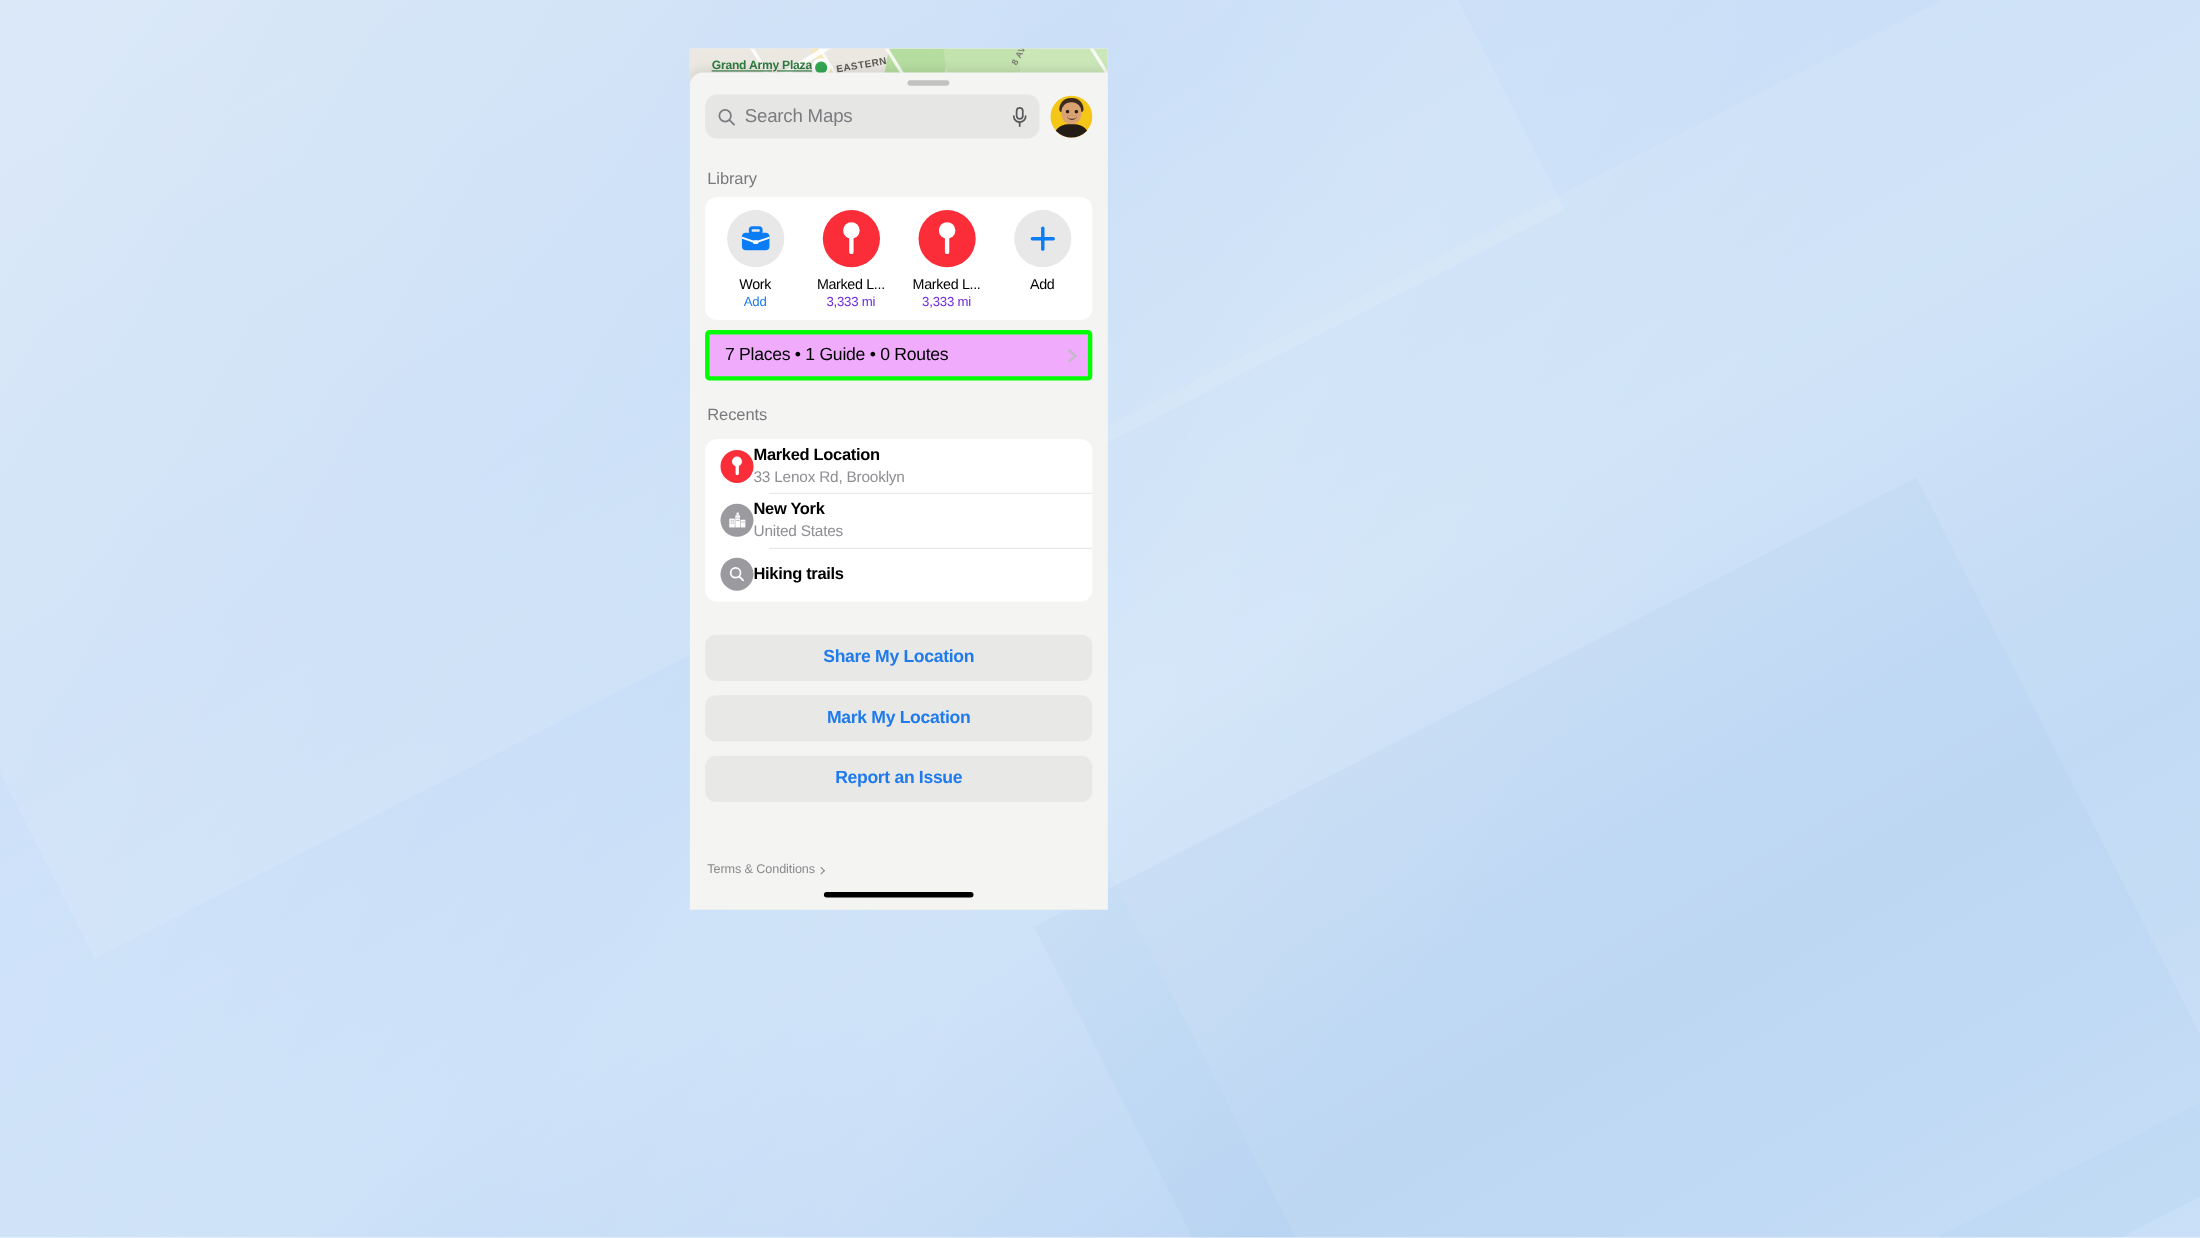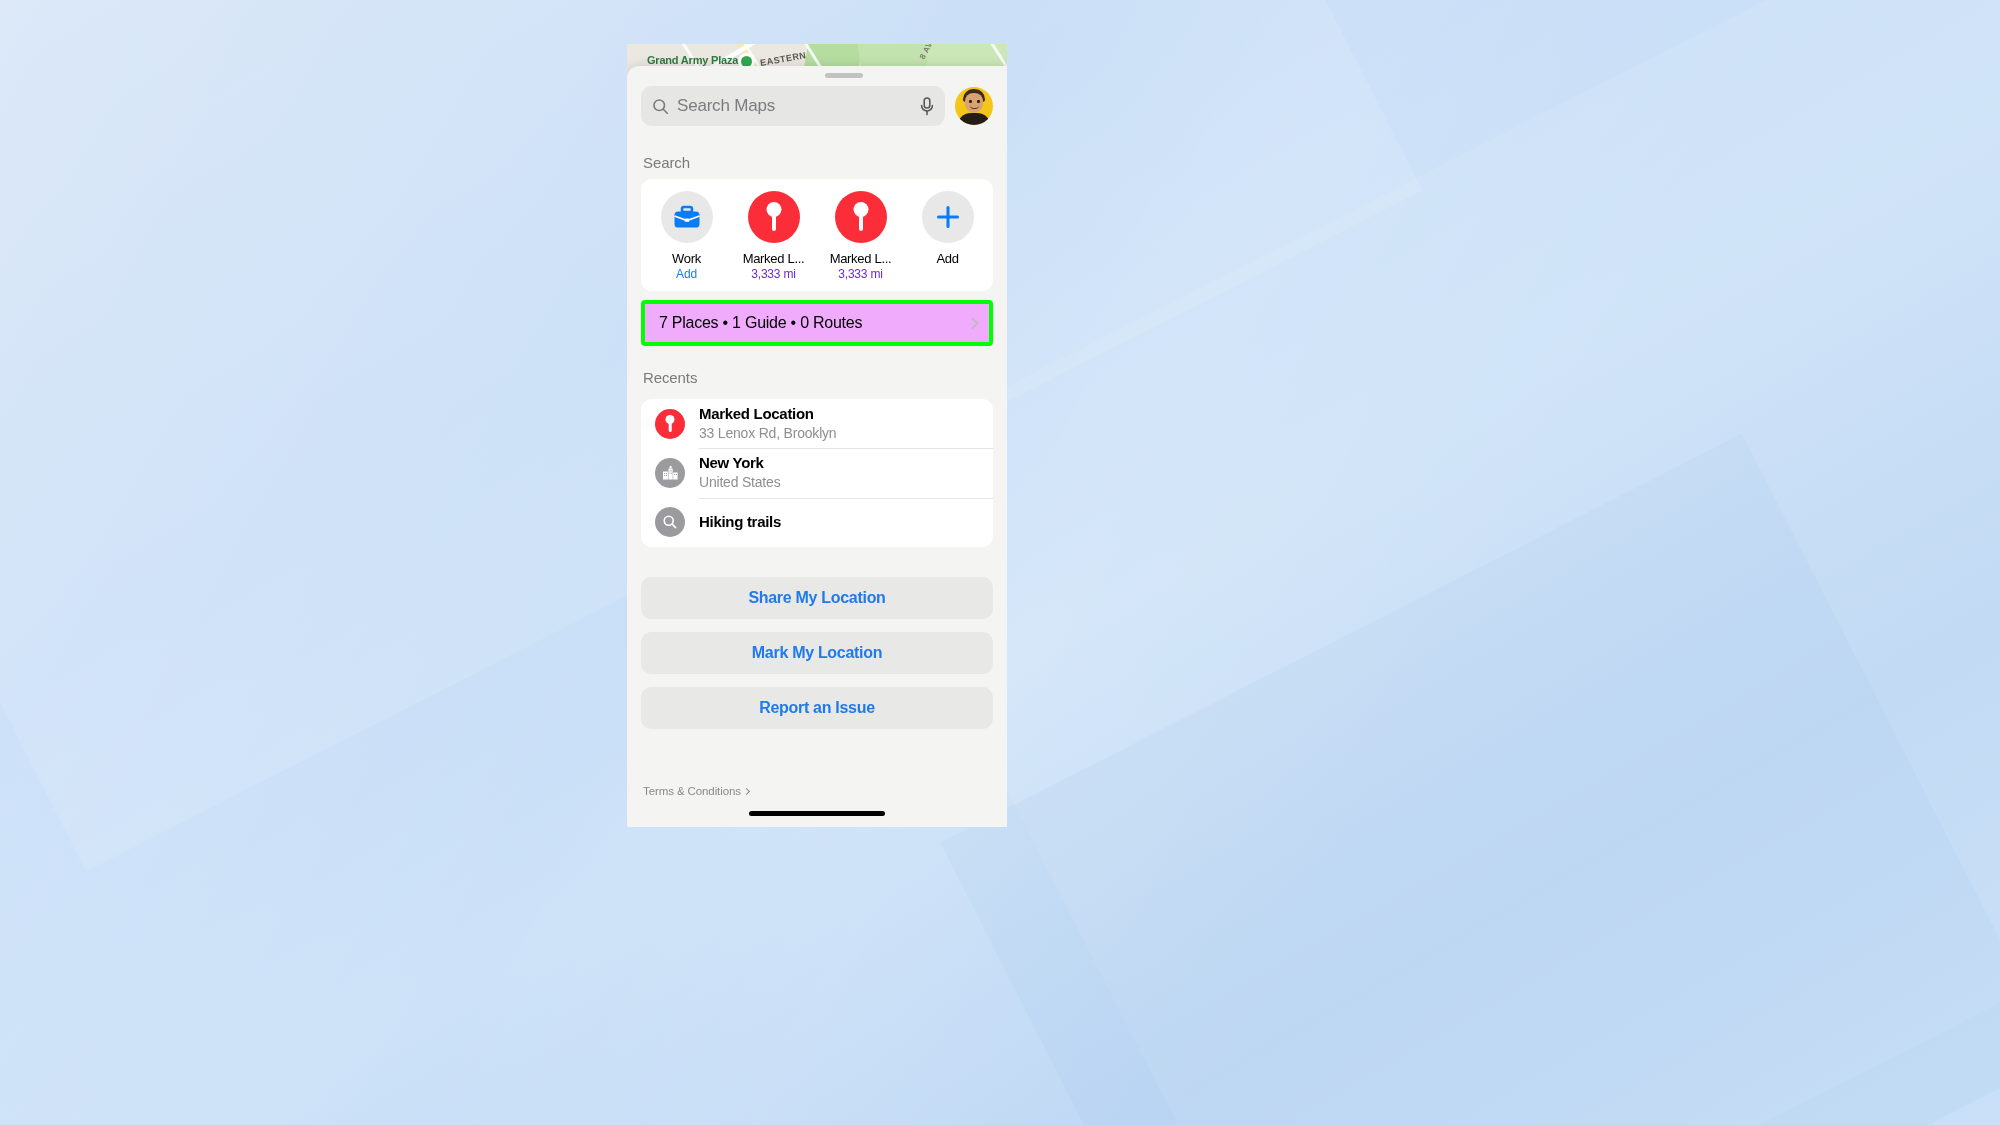--- a/index.html
+++ b/index.html
@@ -68,21 +68,21 @@
   .map-road.r1 { left: -10px; top: 18px; width: 200px; height: 3px; transform: rotate(-31deg); }
   .map-road.r2 { left: 30px; top: 8px; width: 160px; height: 3px; transform: rotate(-31deg); }
   .map-road.r3 { left: -20px; top: -4px; width: 150px; height: 3px; transform: rotate(58deg); }
   .map-road.r4 { left: 40px; top: -6px; width: 150px; height: 3px; transform: rotate(58deg); }
   .map-road.r5 { left: 100px; top: -8px; width: 150px; height: 3px; transform: rotate(58deg); }
   .map-road.r6 { left: 300px; top: -10px; width: 120px; height: 3px; transform: rotate(58deg); }
   .map-road.yellow { background: #f7e9b0; height: 6px; left: 80px; top: 0px; width: 70px; transform: rotate(58deg); }
   .map-label {
     position: absolute; left: 20px; top: 10px;
     font-size: 11px; font-weight: 700; color: #2f7a3f;
-    letter-spacing: -0.2px; white-space: nowrap;
+    letter-spacing: -0.2px; white-space: nowrap; text-decoration: underline;
   }
   .map-label2 {
     position: absolute; left: 133px; top: 10px;
     font-size: 9px; font-weight: 700; color: #5a5a52;
     letter-spacing: .5px; white-space: nowrap;
     transform: rotate(-10deg);
   }
   .map-label3 {
     position: absolute; left: 290px; top: 2px;
     font-size: 8px; font-weight: 700; color: #7d7d74;
@@ -236,21 +236,21 @@
   .rec-red { background: #fa2d38; }
   .rec-grey { background: #9a9a9f; }
   .rec-pin-head {
     position: absolute; left: 50%; top: 6px; transform: translateX(-50%);
     width: 9px; height: 9px; border-radius: 50%; background: #fff;
   }
   .rec-pin-stem {
     position: absolute; left: 50%; top: 13px; transform: translateX(-50%);
     width: 2.6px; height: 10px; border-radius: 2px; background: #fff;
   }
-  .rec-texts { margin-left: 14px; display: flex; flex-direction: column; justify-content: center; }
+  .rec-texts { display: flex; flex-direction: column; justify-content: center; }
   .rec-title { font-size: 15px; font-weight: 700; color: #000; letter-spacing: -0.3px; line-height: 1.25; }
   .rec-sub { font-size: 14px; color: #8e8e93; letter-spacing: -0.2px; line-height: 1.3; }
 
   
   .action {
     position: absolute; left: 14px; width: 352px; height: 42px;
     background: #e8e8e6; border-radius: 10px;
     display: flex; align-items: center; justify-content: center;
     font-size: 16px; font-weight: 700; color: #1f7aec; letter-spacing: -0.3px;
   }
@@ -325,21 +325,21 @@
       <div class="avatar">
         <div class="hair"></div>
         <div class="face"></div>
         <div class="eye l"></div>
         <div class="eye r"></div>
         <div class="smile"></div>
         <div class="shirt"></div>
       </div>
     </div>
 
-    <div class="sec-head" style="top:88px;">Search</div>
+    <div class="sec-head" style="top:88px;">Library</div>
 
     <div class="card lib-card">
       <div class="lib-row">
 
         <div class="lib-item">
           <div class="lib-bubble bubble-grey">
             <svg width="28" height="25" viewBox="0 0 28 25">
               <rect x="9" y="2" width="10" height="5" rx="2" fill="none" stroke="#0a7cf5" stroke-width="2.6"></rect>
               <rect x="1.5" y="6.5" width="25" height="16" rx="3.6" fill="#0a7cf5"></rect>
               <path d="M1.5 11 L14 15.5 L26.5 11" fill="none" stroke="#ffffff" stroke-width="1.8"></path>

